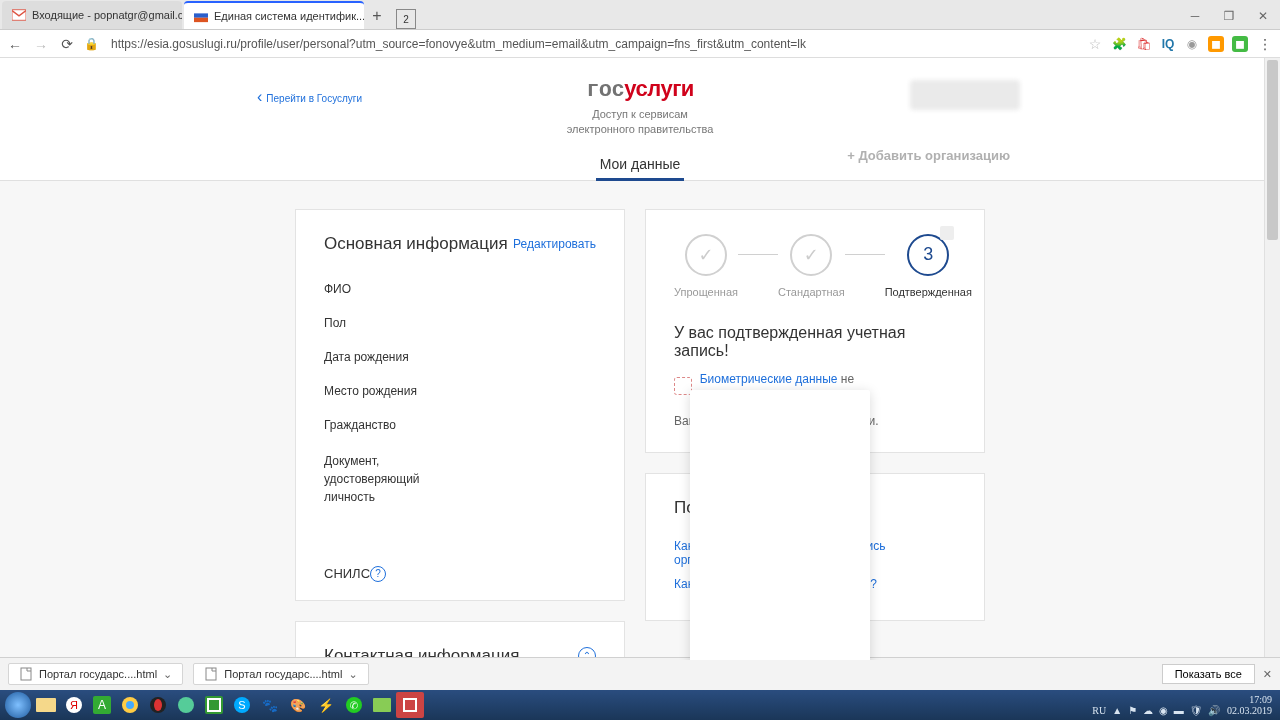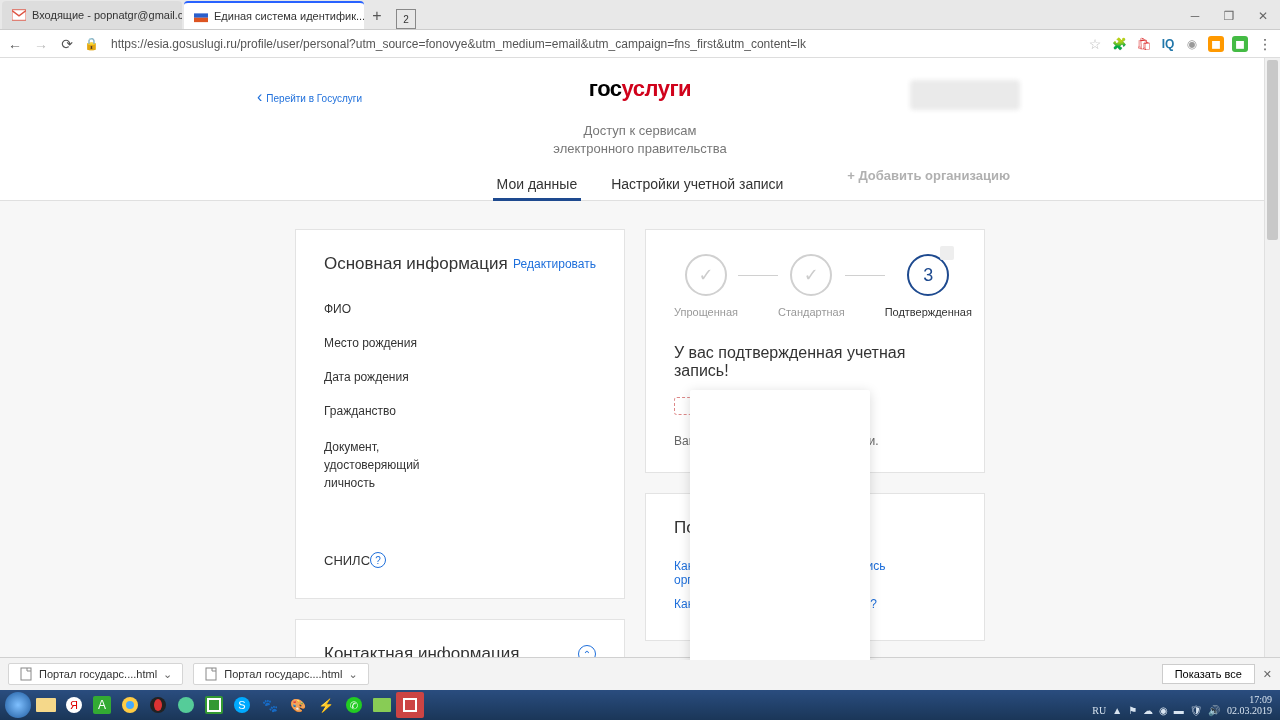--- a/index.html
+++ b/index.html
@@ -22,23 +22,23 @@
 .lock-ic { color: #1a8f3a; font-size: 12px; }
 
 .viewport { position: absolute; top: 58px; left: 0; right: 0; bottom: 60px; overflow: hidden; background: #fff; }
 .page-scroll { width: 100%; height: 100%; overflow-y: scroll; }
 
 
 .site-header { text-align: center; padding: 18px 0 10px; position: relative; }
 .back-link { position: absolute; left: 257px; top: 30px; color: #1e6fdb; font-size: 10px; cursor: pointer; }
 .back-link::before { content: "‹"; margin-right: 4px; font-size: 16px; }
 .logo { font-size: 22px; font-weight: 600; letter-spacing: -0.5px; }
-.logo .b { color: #000000; }
+.logo .b { color: #737373; font-family: Liberation Mono, monospace; }
 .logo .r { color: #d0021b; }
-.site-sub { color: #777; font-size: 13px; line-height: 1.4; margin-top: 20px; }
+.site-sub { color: #777; font-size: 11px; line-height: 1.4; margin-top: 4px; }
 .user-badge { position: absolute; right: 260px; top: 22px; width: 110px; height: 30px; background: #eaeaea; border-radius: 4px; filter: blur(2px); }
 
 
 .nav-tabs { border-bottom: 1px solid #e0e0e0; text-align: center; font-size: 14px; }
 .nav-tabs-inner { display: inline-flex; gap: 30px; }
 .nav-tab { padding: 8px 2px; color: #333; cursor: pointer; position: relative; }
 .nav-tab.active { font-weight: 500; }
 .nav-tab.active::after { content: ""; position: absolute; left: -2px; right: -2px; bottom: -1px; height: 3px; background: #1e4a8f; }
 .nav-add-org { position: absolute; right: 270px; color: #b0b0b0; font-size: 13px; cursor: pointer; font-weight: bold; }
 
@@ -162,36 +162,36 @@
       </div>
       <div class="site-sub">
         <span>Доступ к сервисам</span><br><span>электронного правительства</span>
       </div>
       <div class="user-badge"></div>
     </div>
 
     <div class="nav-tabs">
       <div class="nav-tabs-inner">
         <div class="nav-tab active">Мои данные</div>
-        <div class="nav-tab">Настройки учетной записи</div>
       </div>
       <span class="nav-add-org">+ Добавить организацию</span>
     </div>
 
     <div class="page-body">
       <div class="content-wrap">
         <div class="col-left">
-          <div class="card" style="padding-bottom:30px">
+          <div class="card" style="padding-bottom:18px">
             <div class="card-hd">
               <span class="card-title">Основная информация</span>
               <span class="card-edit">Редактировать</span>
             </div>
             <div class="field-row">ФИО</div>
+            <div class="field-row">Пол</div>
+            <div class="field-row">Дата рождения</div>
             <div class="field-row">Место рождения</div>
-            <div class="field-row">Дата рождения</div>
             <div class="field-row">Гражданство</div>
             <div class="field-row" style="line-height:1.5">
               <span>Документ,</span><br>
               <span>удостоверяющий</span><br>
               <span>личность</span>
             </div>
             <div class="snils-row">
               <span>СНИЛС</span>
               <span class="help-ic">?</span>
             </div>

